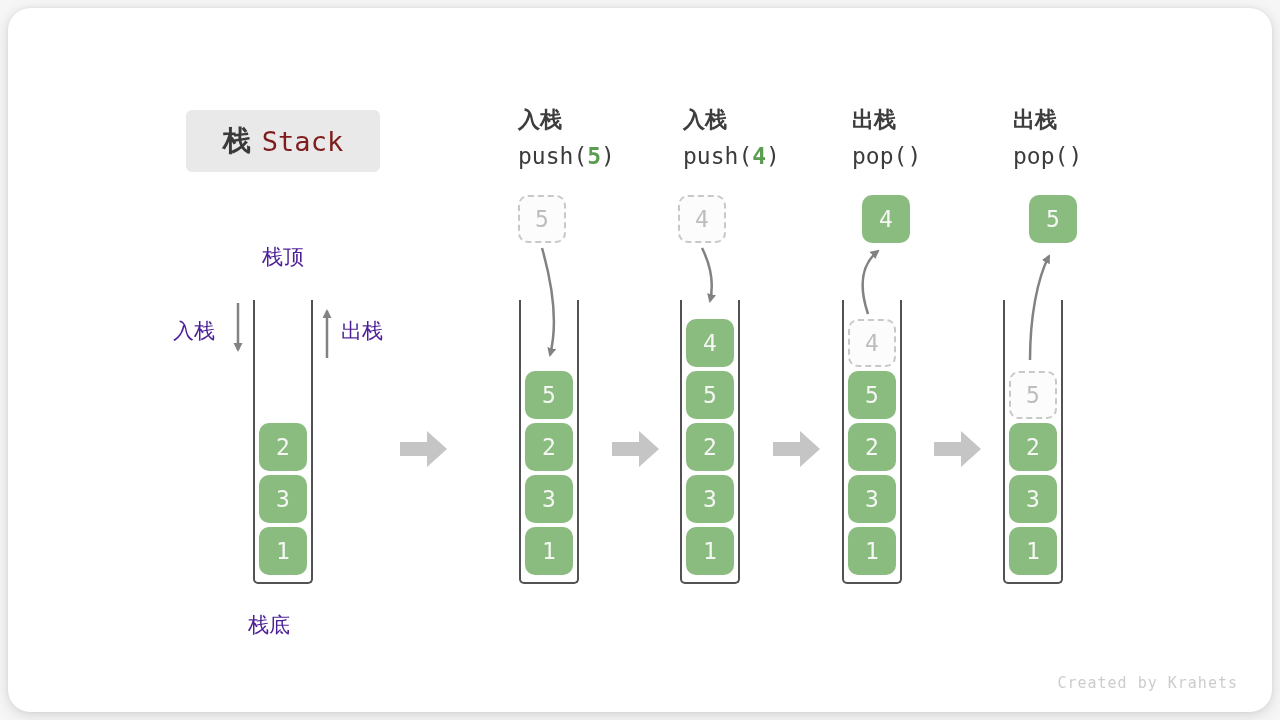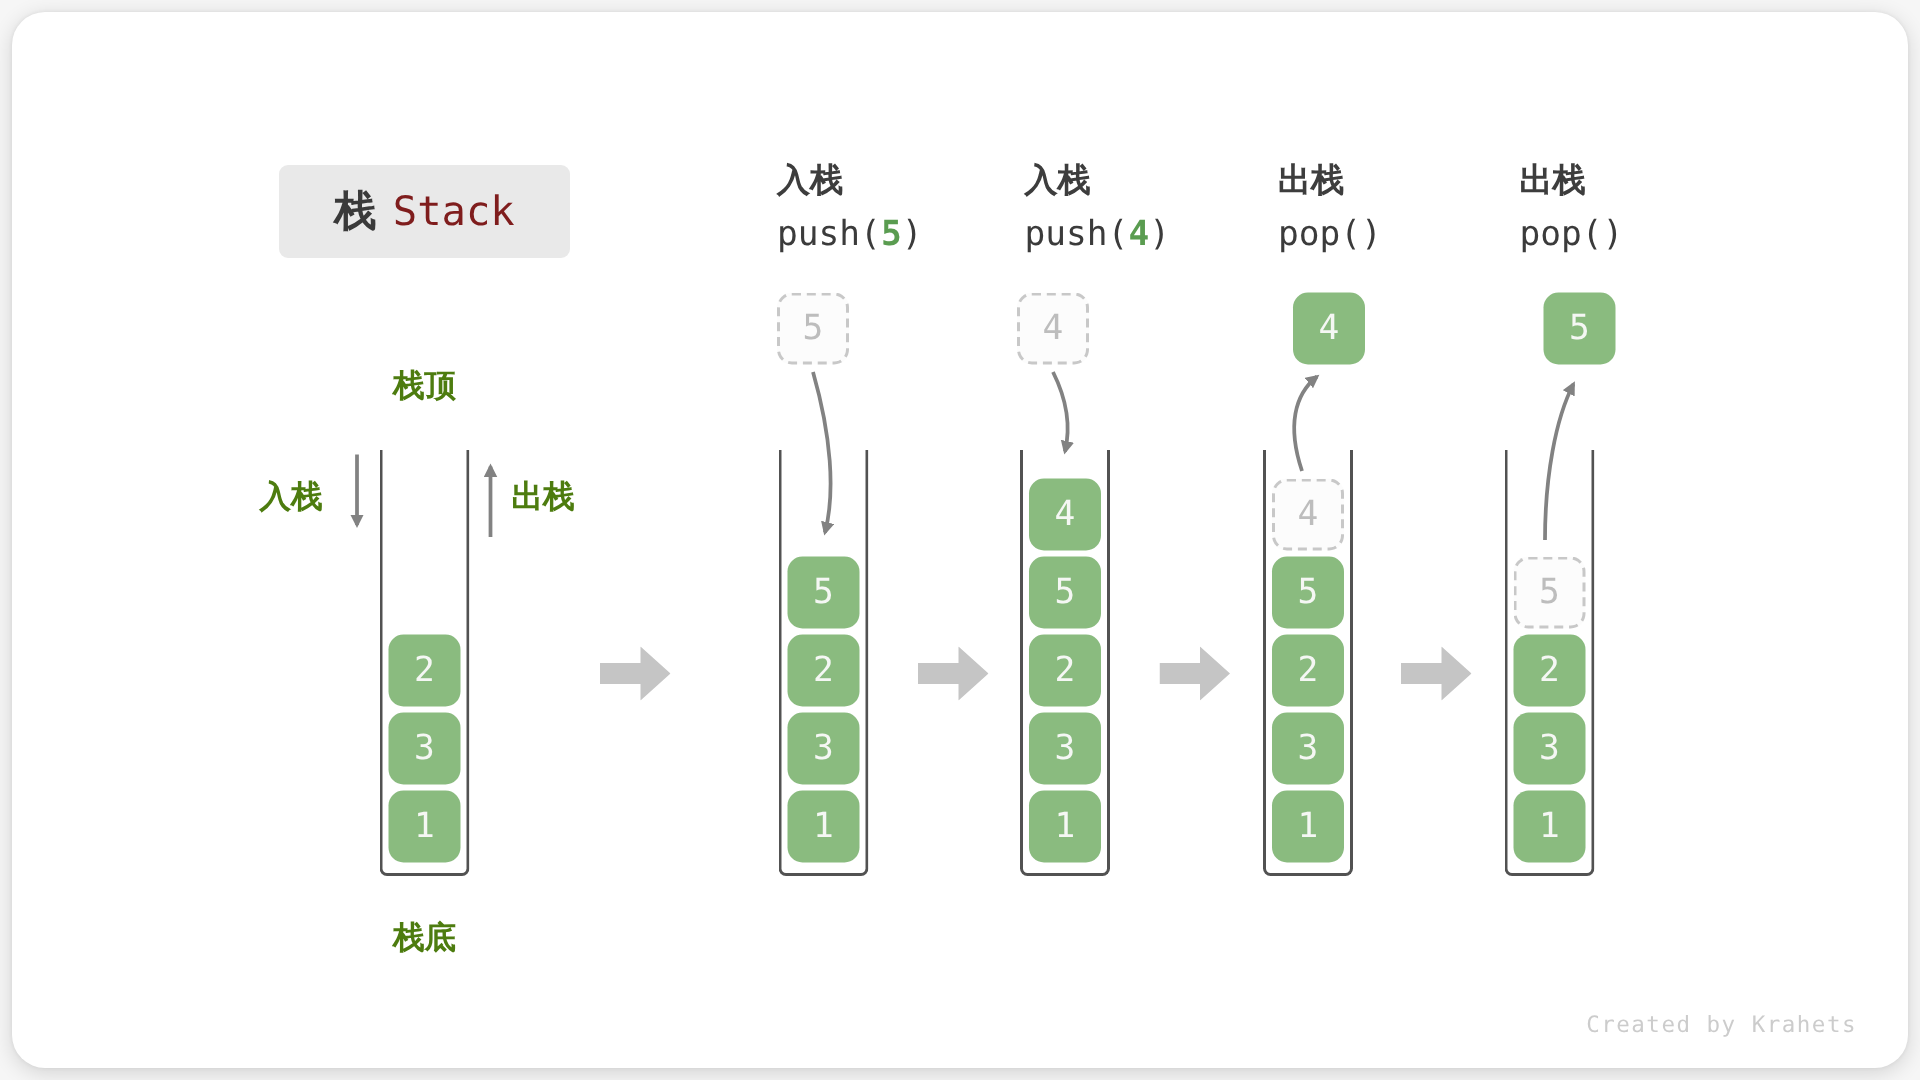--- a/index.html
+++ b/index.html
@@ -25,21 +25,21 @@
   .title-en { font-family:"DejaVu Sans Mono", monospace; font-size:27px; color:#7f1d1d; }
 
   .op-header { top:106px; }
   .op-label { font-size:22px; font-weight:bold; color:#3d3d3d; line-height:28px; }
   .op-code {
     margin-top:8px; font-family:"DejaVu Sans Mono", monospace;
     font-size:23px; color:#3b3b3b; line-height:28px; white-space:nowrap;text-align:right;
   }
   .op-arg { color:#5a9c50; font-weight:bold; }
 
-  .side-label { font-size:21px; font-weight:bold; color:#4d7c0f; white-space:nowrap; }
+  .side-label { font-size:21px; font-weight:normal; color:#4c1d95; white-space:nowrap; }
   .centered { transform:translateX(-50%); }
 
   .well {
     top:300px; width:60px; height:284px; box-sizing:border-box;
     border-left:2px solid #525252; border-right:2px solid #525252;
     border-bottom:2px solid #525252; border-radius:0 0 5px 5px;
     background:#ffffff;
   }
 
   .box {
@@ -86,21 +86,21 @@
     <div class="abs op-header" style="left:852px">
       <div class="op-label">出栈</div>
       <div class="op-code"><span>pop(</span><span class="op-arg"></span><span>)</span></div>
     </div>
     <div class="abs op-header" style="left:1013px">
       <div class="op-label">出栈</div>
       <div class="op-code"><span>pop(</span><span class="op-arg"></span><span>)</span></div>
     </div>
 
     <div class="abs side-label centered" style="left:283px; top:243px;">栈顶</div>
-    <div class="abs side-label centered" style="left:283px; top:611px;">栈底</div>
+    <div class="abs side-label centered" style="left:269px; top:611px;">栈底</div>
     <div class="abs side-label" style="left:173px; top:317px;">入栈</div>
     <div class="abs side-label" style="left:341px; top:317px;">出栈</div>
 
     <div class="abs well" style="left:253px"></div>
     <div class="abs well" style="left:519px"></div>
     <div class="abs well" style="left:680px"></div>
     <div class="abs well" style="left:842px"></div>
     <div class="abs well" style="left:1003px"></div>
 
     <div class="abs box" style="left:259px; top:423px">2</div>

